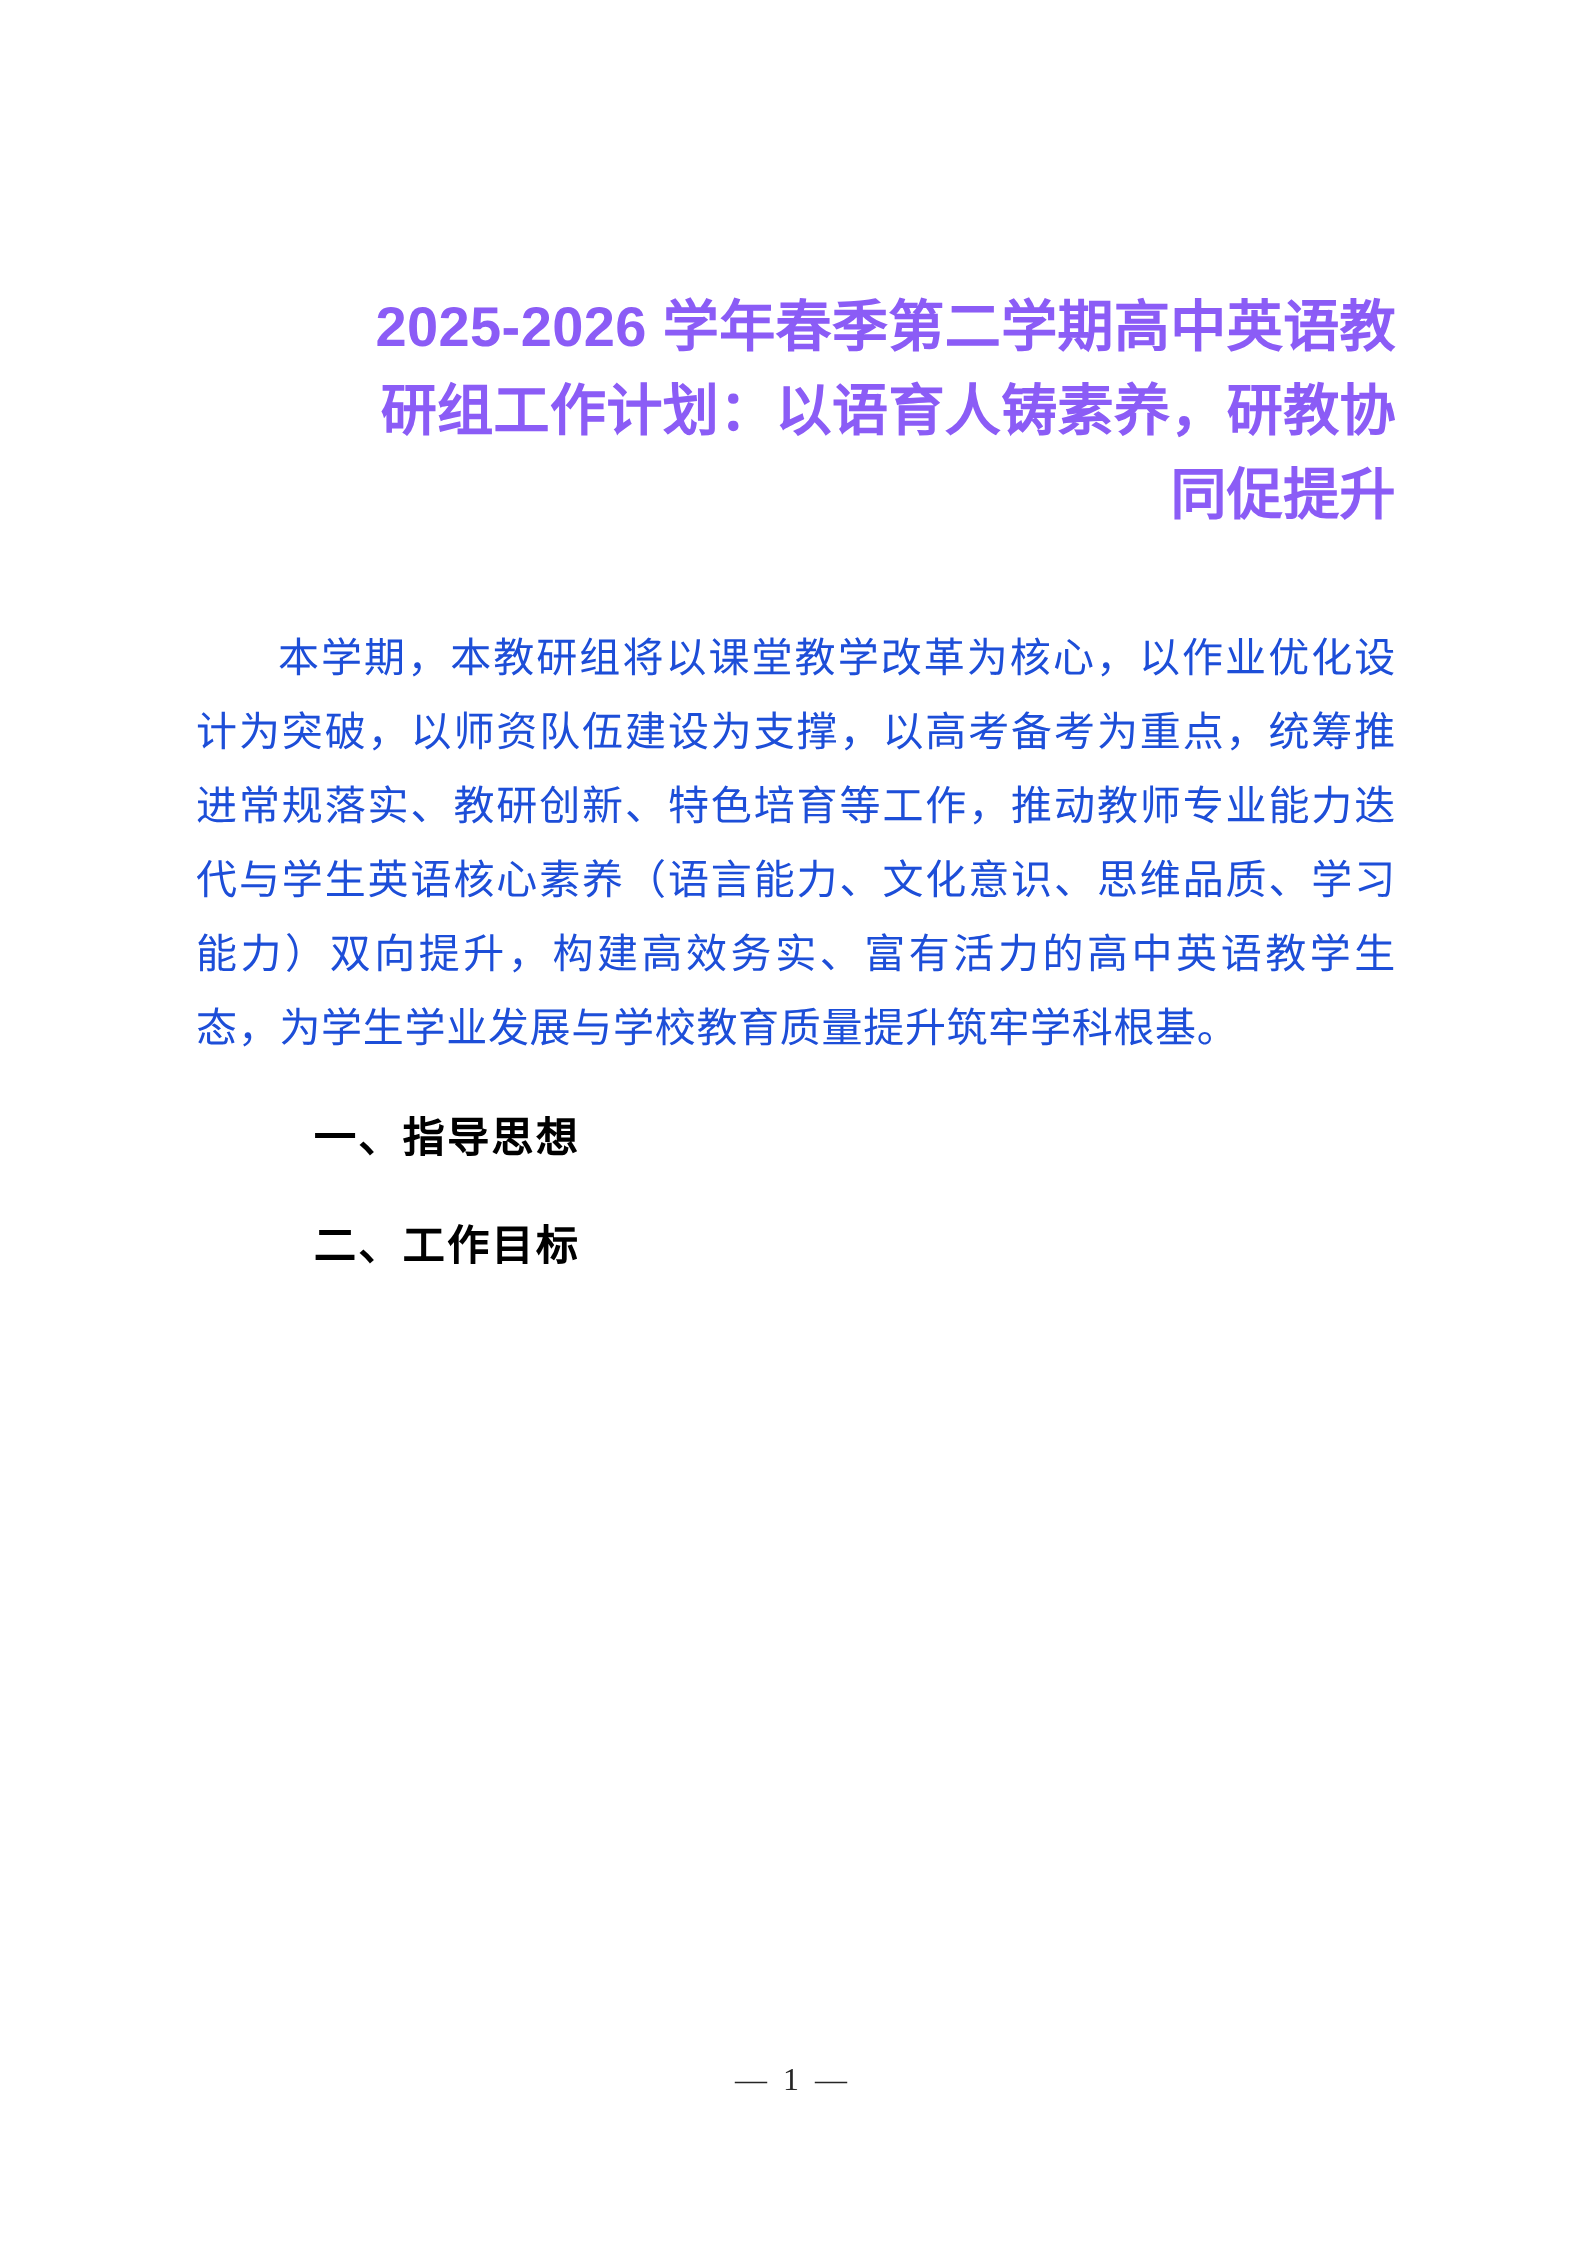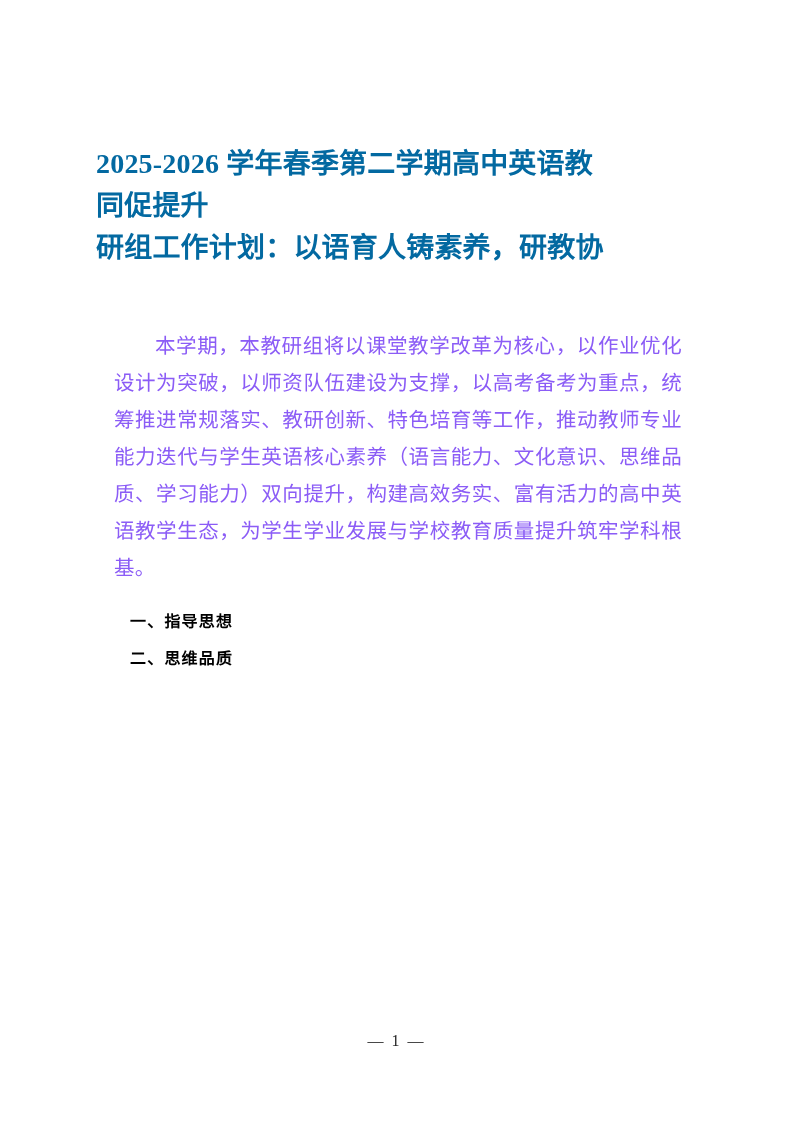--- a/index.html
+++ b/index.html
@@ -18,57 +18,57 @@
     overflow: hidden;
     box-sizing: border-box;
   }
 
   
   .doc-title {
     position: absolute;
     left: 96px;
     top: 143px;
     width: 602px;
-    text-align: left;
-    font-family: Liberation Serif, serif;
+    text-align: right;
+    font-family: Liberation Sans, sans-serif;
     font-weight: bold;
     font-size: 28px;
     line-height: 42px;
     letter-spacing: 0.2px;
-    color: #0369a1;
+    color: #8b5cf6;
     word-break: break-all;
   }
 
   
   .body-col {
     position: absolute;
     left: 98px;
     top: 312px;
     width: 600px;
     color: #1a1a1a;
   }
 
   p.para {
-    margin: 16px;
+    margin: 0;
     font-family: "Liberation Serif", "DejaVu Serif", serif;
     font-size: 20.5px;
     line-height: 37px;
     text-align: justify;
     text-justify: inter-ideograph;
     text-indent: 2em;
     letter-spacing: 0.35px;
     word-break: break-all;
-    color: #8b5cf6;
+    color: #1d4ed8;
   }
 
   h2.section-heading {
-    margin: 0;
+    margin: 17px;
     font-family: "Liberation Sans", "DejaVu Sans", sans-serif;
     font-weight: bold;
-    font-size: 16px;
+    font-size: 21px;
     line-height: 37px;
     text-indent: 2em;
     letter-spacing: 1.2px;
     color: #000000;
   }
 
   
   .page-footer {
     position: absolute;
     left: 0;
@@ -81,25 +81,25 @@
     color: #262626;
   }
 </style>
 </head>
 <body>
 
 <div class="page">
 
   <div class="doc-title">
     <div>2025-2026 学年春季第二学期高中英语教</div>
+    <div>研组工作计划：以语育人铸素养，研教协</div>
     <div>同促提升</div>
-    <div>研组工作计划：以语育人铸素养，研教协</div>
   </div>
 
   <div class="body-col">
     <p class="para">本学期，本教研组将以课堂教学改革为核心，以作业优化设计为突破，以师资队伍建设为支撑，以高考备考为重点，统筹推进常规落实、教研创新、特色培育等工作，推动教师专业能力迭代与学生英语核心素养（语言能力、文化意识、思维品质、学习能力）双向提升，构建高效务实、富有活力的高中英语教学生态，为学生学业发展与学校教育质量提升筑牢学科根基。</p>
     <h2 class="section-heading">一、指导思想</h2>
-    <h2 class="section-heading">二、思维品质</h2>
+    <h2 class="section-heading">二、工作目标</h2>
   </div>
 
   <div class="page-footer">— 1 —</div>
 
 </div>
 
 </body></html>

